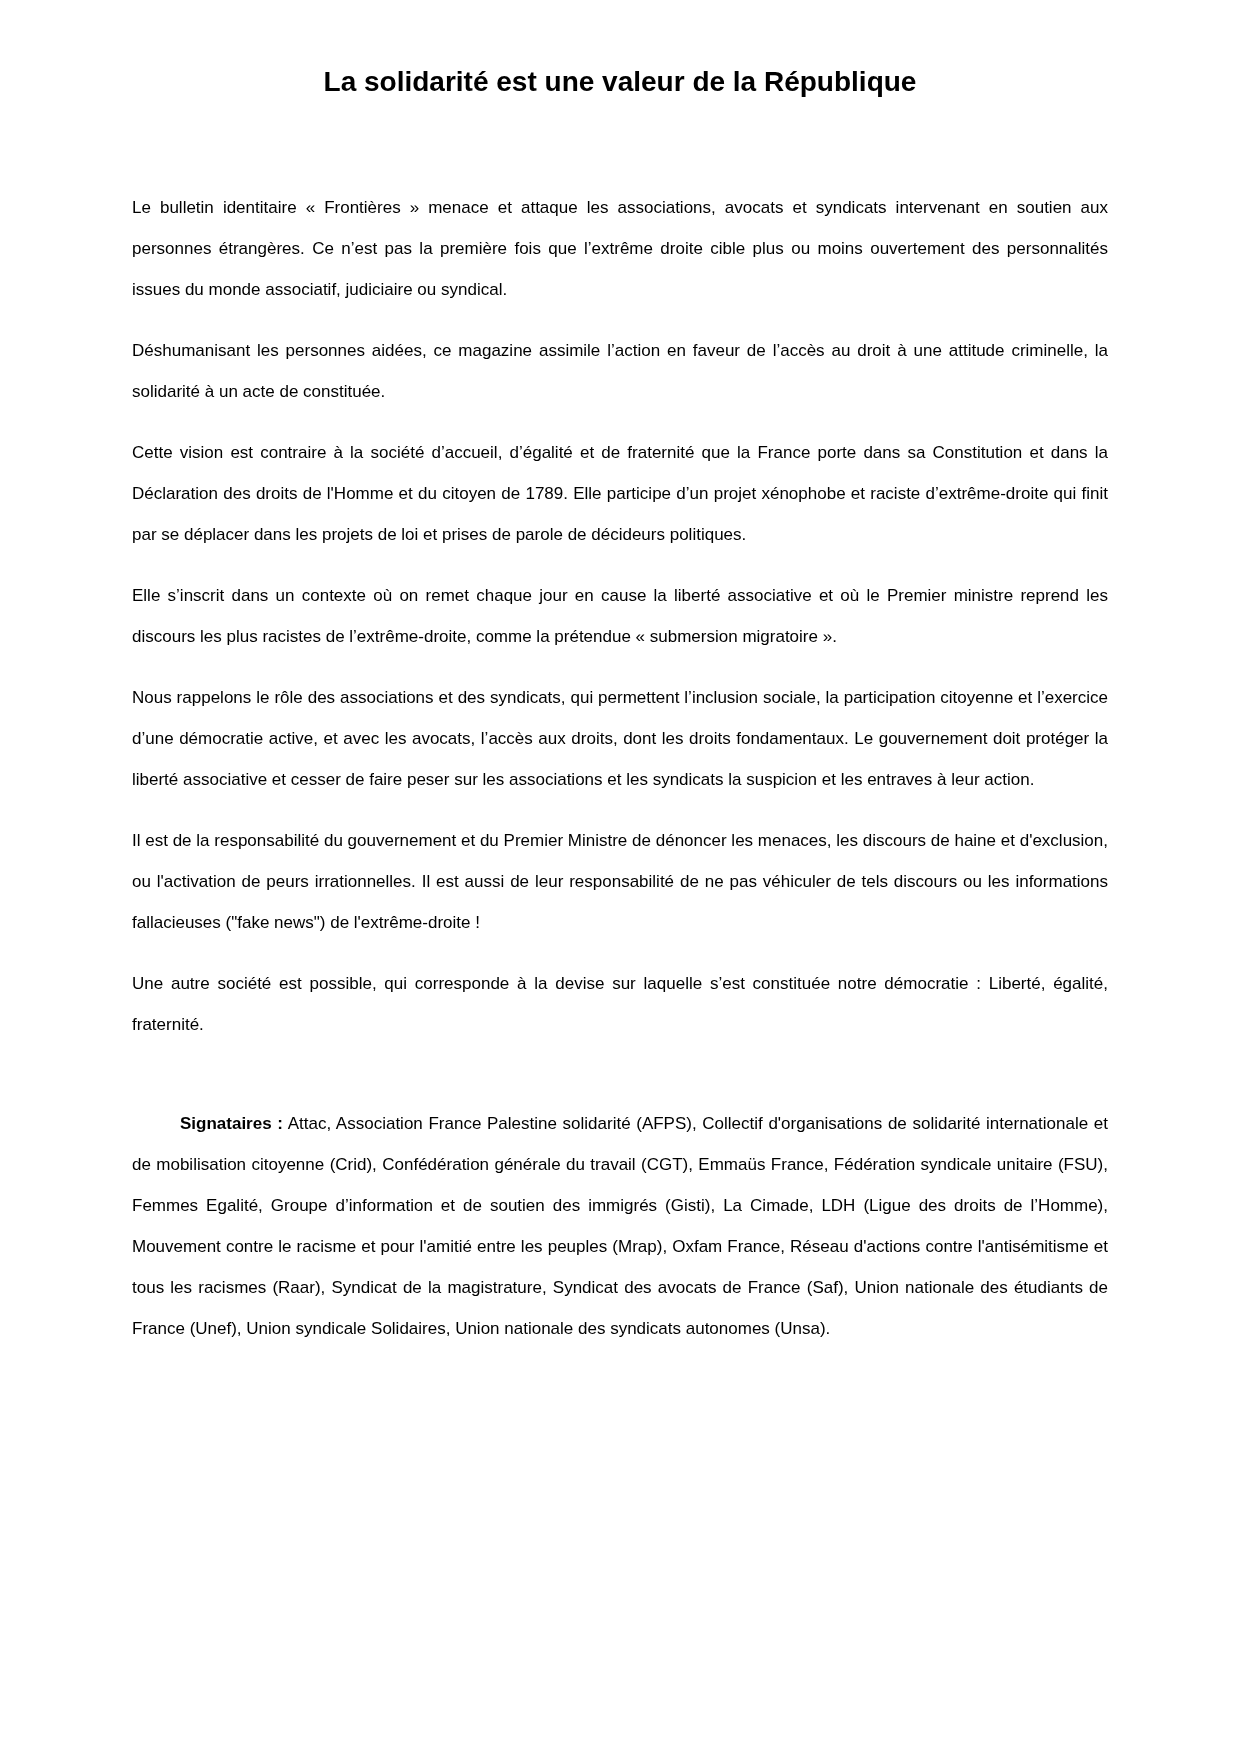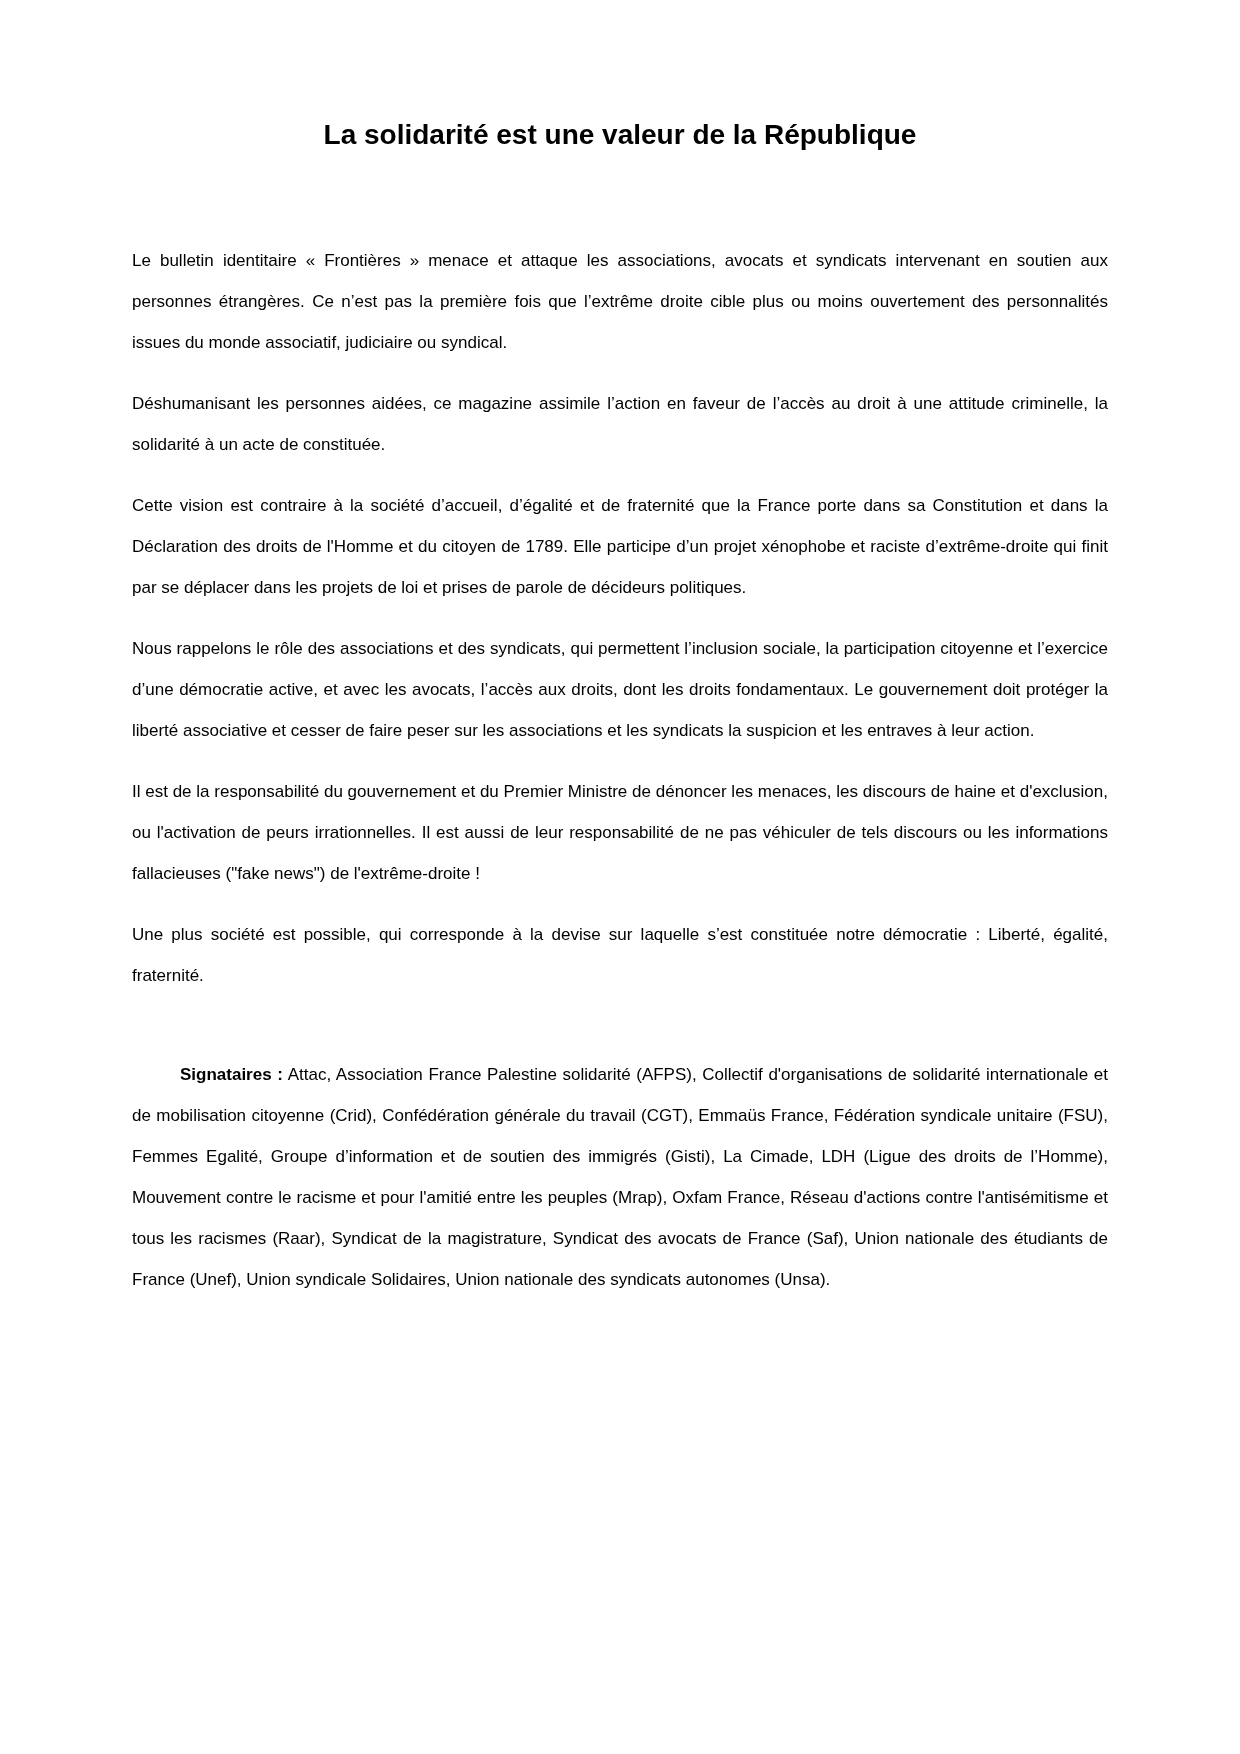--- a/index.html
+++ b/index.html
@@ -9,21 +9,21 @@
   }
   body {
     width: 1240px;
     height: 1754px;
     overflow: hidden;
   }
   .page {
     box-sizing: border-box;
     width: 1240px;
     height: 1754px;
-    padding: 118px 132px 60px 132px;
+    padding: 65px 132px 60px 132px;
     background: #ffffff;
     color: #000000;
     font-family: "Liberation Sans", "DejaVu Sans", sans-serif;
   }
   .doc-title {
     font-size: 28px;
     line-height: 34px;
     font-weight: bold;
     text-align: center;
     margin: 0 0 88px 0;
@@ -51,26 +51,27 @@
   <h1 class="doc-title">La solidarité est une valeur de la République</h1>
 
   <div class="body-text">
 
       <p>Le bulletin identitaire « Frontières » menace et attaque les associations, avocats et syndicats intervenant en soutien aux personnes étrangères. Ce n’est pas la première fois que l’extrême droite cible plus ou moins ouvertement des personnalités issues du monde associatif, judiciaire ou syndical.</p>
 
       <p>Déshumanisant les personnes aidées, ce magazine assimile l’action en faveur de l’accès au droit à une attitude criminelle, la solidarité à un acte de constituée.</p>
 
       <p>Cette vision est contraire à la société d’accueil, d’égalité et de fraternité que la France porte dans sa Constitution et dans la Déclaration des droits de l'Homme et du citoyen de 1789. Elle participe d’un projet xénophobe et raciste d’extrême-droite qui finit par se déplacer dans les projets de loi et prises de parole de décideurs politiques.</p>
 
+      <p>Elle s’inscrit dans un contexte où on remet chaque jour en cause la liberté associative et où le Premier ministre reprend les discours les plus racistes de l’extrême-droite, comme la prétendue « submersion migratoire ».</p>
 
       <p>Nous rappelons le rôle des associations et des syndicats, qui permettent l’inclusion sociale, la participation citoyenne et l’exercice d’une démocratie active, et avec les avocats, l’accès aux droits, dont les droits fondamentaux. Le gouvernement doit protéger la liberté associative et cesser de faire peser sur les associations et les syndicats la suspicion et les entraves à leur action.</p>
 
       <p>Il est de la responsabilité du gouvernement et du Premier Ministre de dénoncer les menaces, les discours de haine et d'exclusion, ou l'activation de peurs irrationnelles. Il est aussi de leur responsabilité de ne pas véhiculer de tels discours ou les informations fallacieuses ("fake news") de l'extrême-droite !</p>
 
-      <p>Une plus société est possible, qui corresponde à la devise sur laquelle s’est constituée notre démocratie : Liberté, égalité, fraternité.</p>
+      <p>Une autre société est possible, qui corresponde à la devise sur laquelle s’est constituée notre démocratie : Liberté, égalité, fraternité.</p>
     </div>
 
   <div class="body-text">
     <p class="signatories">
       <span class="sig-label">Signataires :</span><span>Attac, Association France Palestine solidarité (AFPS), Collectif d'organisations de solidarité internationale et de mobilisation citoyenne (Crid), Confédération générale du travail (CGT), Emmaüs France, Fédération syndicale unitaire (FSU), Femmes Egalité, Groupe d’information et de soutien des immigrés (Gisti), La Cimade, LDH (Ligue des droits de l’Homme), Mouvement contre le racisme et pour l'amitié entre les peuples (Mrap), Oxfam France, Réseau d'actions contre l'antisémitisme et tous les racismes (Raar), Syndicat de la magistrature, Syndicat des avocats de France (Saf), Union nationale des étudiants de France (Unef), Union syndicale Solidaires, Union nationale des syndicats autonomes (Unsa).</span>
     </p>
   </div>
 
 </div>
 

